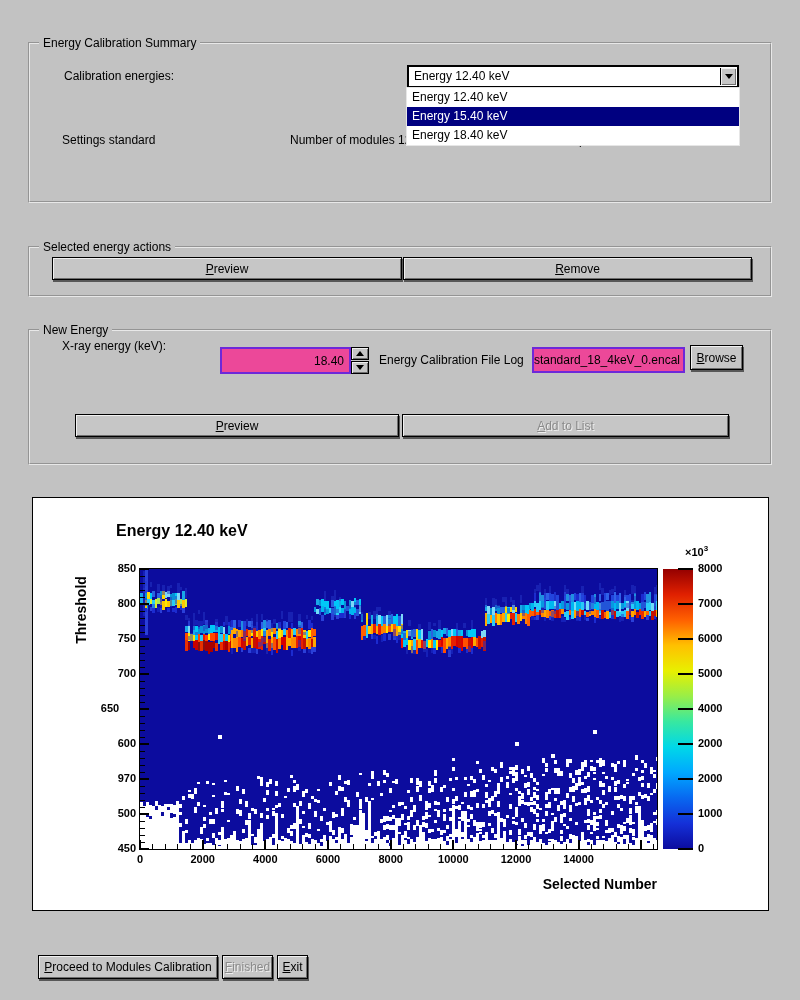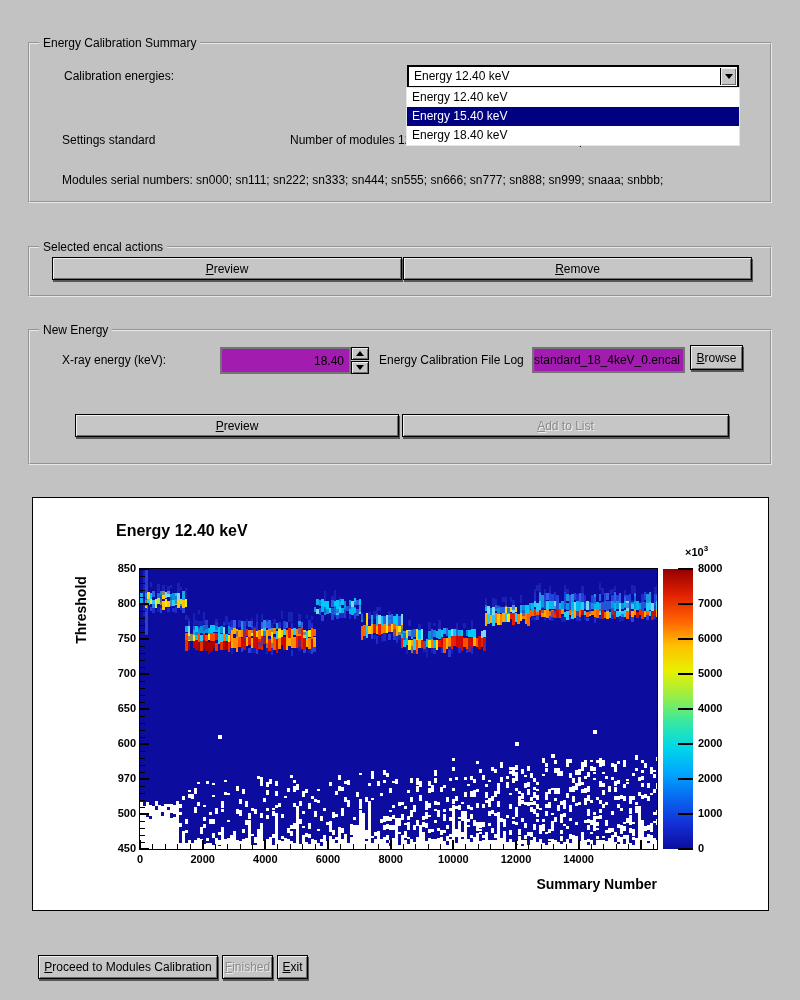--- a/index.html
+++ b/index.html
@@ -23,21 +23,21 @@
   .combo-text { position:absolute; left:5px; top:2px; font-size:12px; }
   .combo-arrow-btn { position:absolute; right:1px; top:1px; bottom:1px; width:16px; background:#c6c6c6;
         border-left:1px solid #000; box-shadow: inset 1px 1px 0 #f0f0f0, inset -1px -1px 0 #6e6e6e;
         display:flex; align-items:center; justify-content:center; }
   .combo-arrow { width:0; height:0; border-left:4px solid transparent; border-right:4px solid transparent; border-top:5px solid #000; }
   .dd-list { position:absolute; background:#fff; z-index:50; box-shadow:0 0 0 1px #e6e6e6; }
   .dd-item { height:19px; line-height:19px; padding-left:5px; font-size:12px; background:#fff; color:#000; }
   .dd-item.sel { background:#000080; color:#fff; }
 
   
-  .field { position:absolute; background:#a21caf; border:2px solid #737373; overflow:hidden; }
+  .field { position:absolute; background:#ec4899; border:2px solid #6d28d9; overflow:hidden; }
   .field .val { position:absolute; top:50%; transform:translateY(-50%); white-space:nowrap; font-size:12px; }
   .val-right { right:5px; }
   .spin-btns { position:absolute; width:18px; }
   .spin-b { position:absolute; left:0; width:18px; height:13px; background:#c6c6c6; border:1px solid #000;
         box-shadow: inset 1px 1px 0 #f0f0f0, inset -1px -1px 0 #6e6e6e; display:flex; align-items:center; justify-content:center; }
   .tri-up { width:0;height:0;border-left:4px solid transparent;border-right:4px solid transparent;border-bottom:5px solid #000; }
   .tri-dn { width:0;height:0;border-left:4px solid transparent;border-right:4px solid transparent;border-top:5px solid #000; }
 
   
   .canvas { position:absolute; left:32px; top:497px; width:737px; height:414px; background:#fff; border:1px solid #000; }
@@ -74,33 +74,32 @@
     <div class="dd-list" style="left:377px; top:44px; width:332px;">
         <div class="dd-item">Energy 12.40 keV</div>
         <div class="dd-item sel">Energy 15.40 keV</div>
         <div class="dd-item">Energy 18.40 keV</div>
       </div>
 
     <span class="lbl" style="left:32px; top:89px;">Settings standard</span>
     <span class="lbl" style="left:260px; top:89px;">Number of modules 12</span>
     <span class="lbl" style="left:495px; top:89px;">Channels per module 1280</span>
 
-    <span class="lbl" style="left:32px; top:129px;">Modules serial numbers: sn000; sn111; sn222; sn333; sn444; sn555; sn666; sn777; sn888; sn999; snaaa; snbbb;</span>
   </div>
 
   <div class="group" style="left:28px; top:246px; width:744px; height:51px;">
-    <span class="group-title">Selected encal actions</span>
+    <span class="group-title">Selected energy actions</span>
     <div class="btn" style="left:22px; top:9px; width:350px; height:23px;"><u>P</u>review</div>
     <div class="btn" style="left:373px; top:9px; width:349px; height:23px;"><u>R</u>emove</div>
   </div>
 
   <div class="group" style="left:28px; top:329px; width:744px; height:136px;">
     <span class="group-title">New Energy</span>
 
-    <span class="lbl" style="left:32px; top:22px;text-align:right;">X-ray energy (keV):</span>
+    <span class="lbl" style="left:32px; top:8px;text-align:right;">X-ray energy (keV):</span>
 
     <div class="field" style="left:190px; top:16px; width:131px; height:27px;">
       <span class="val val-right">18.40</span>
     </div>
     <div class="spin-btns" style="left:321px; top:16px; height:27px; position:absolute;">
       <span class="spin-b" style="top:0;">
           <span class="tri-up"></span>
         </span>
       <span class="spin-b" style="top:14px;">
           <span class="tri-dn"></span>
@@ -1881,21 +1880,21 @@
         <div class="tick" style="left:107px; top:266.5px; width:5px; height:1px;"></div>
         <div class="tick" style="left:107px; top:259.5px; width:5px; height:1px;"></div>
         <div class="tick" style="left:107px; top:252.5px; width:5px; height:1px;"></div>
         <div class="tick" style="left:107px; top:245px; width:9px; height:2px;"></div>
         <span class="ytick-lbl" style="left:63px; top:239px;">600</span>
         <div class="tick" style="left:107px; top:238.5px; width:5px; height:1px;"></div>
         <div class="tick" style="left:107px; top:231.5px; width:5px; height:1px;"></div>
         <div class="tick" style="left:107px; top:224.5px; width:5px; height:1px;"></div>
         <div class="tick" style="left:107px; top:217.5px; width:5px; height:1px;"></div>
         <div class="tick" style="left:107px; top:210px; width:9px; height:2px;"></div>
-        <span class="ytick-lbl" style="left:63px; top:204px;">650</span>
+        <span class="ytick-lbl" style="left:57px; top:204px;text-align:center;">650</span>
         <div class="tick" style="left:107px; top:203.5px; width:5px; height:1px;"></div>
         <div class="tick" style="left:107px; top:196.5px; width:5px; height:1px;"></div>
         <div class="tick" style="left:107px; top:189.5px; width:5px; height:1px;"></div>
         <div class="tick" style="left:107px; top:182.5px; width:5px; height:1px;"></div>
         <div class="tick" style="left:107px; top:175px; width:9px; height:2px;"></div>
         <span class="ytick-lbl" style="left:63px; top:169px;">700</span>
         <div class="tick" style="left:107px; top:168.5px; width:5px; height:1px;"></div>
         <div class="tick" style="left:107px; top:161.5px; width:5px; height:1px;"></div>
         <div class="tick" style="left:107px; top:154.5px; width:5px; height:1px;"></div>
         <div class="tick" style="left:107px; top:147.5px; width:5px; height:1px;"></div>
@@ -1979,20 +1978,20 @@
         <div class="tick" style="left:645px; top:175px; width:15px; height:2px;"></div>
         <span class="cbar-lbl" style="top: 169px;">5000</span>
         <div class="tick" style="left:645px; top:140px; width:15px; height:2px;"></div>
         <span class="cbar-lbl" style="top: 134px;">6000</span>
         <div class="tick" style="left:645px; top:105px; width:15px; height:2px;"></div>
         <span class="cbar-lbl" style="top: 99px;">7000</span>
         <div class="tick" style="left:645px; top:70px; width:15px; height:2px;"></div>
         <span class="cbar-lbl" style="top: 64px;">8000</span>
       </div>
     <span class="cbar-exp">×10<sup>3</sup></span>
-    <span class="xlabel">Summary Number</span>
+    <span class="xlabel">Selected Number</span>
   </div>
 
   <div class="btn" style="left:38px; top:955px; width:180px; height:24px;"><u>P</u>roceed to Modules Calibration</div>
   <div class="btn disabled" style="left:222px; top:955px; width:51px; height:24px;"><u>F</u>inished</div>
   <div class="btn" style="left:277px; top:955px; width:31px; height:24px;"><u>E</u>xit</div>
 
 </div>
 
 </body></html>

